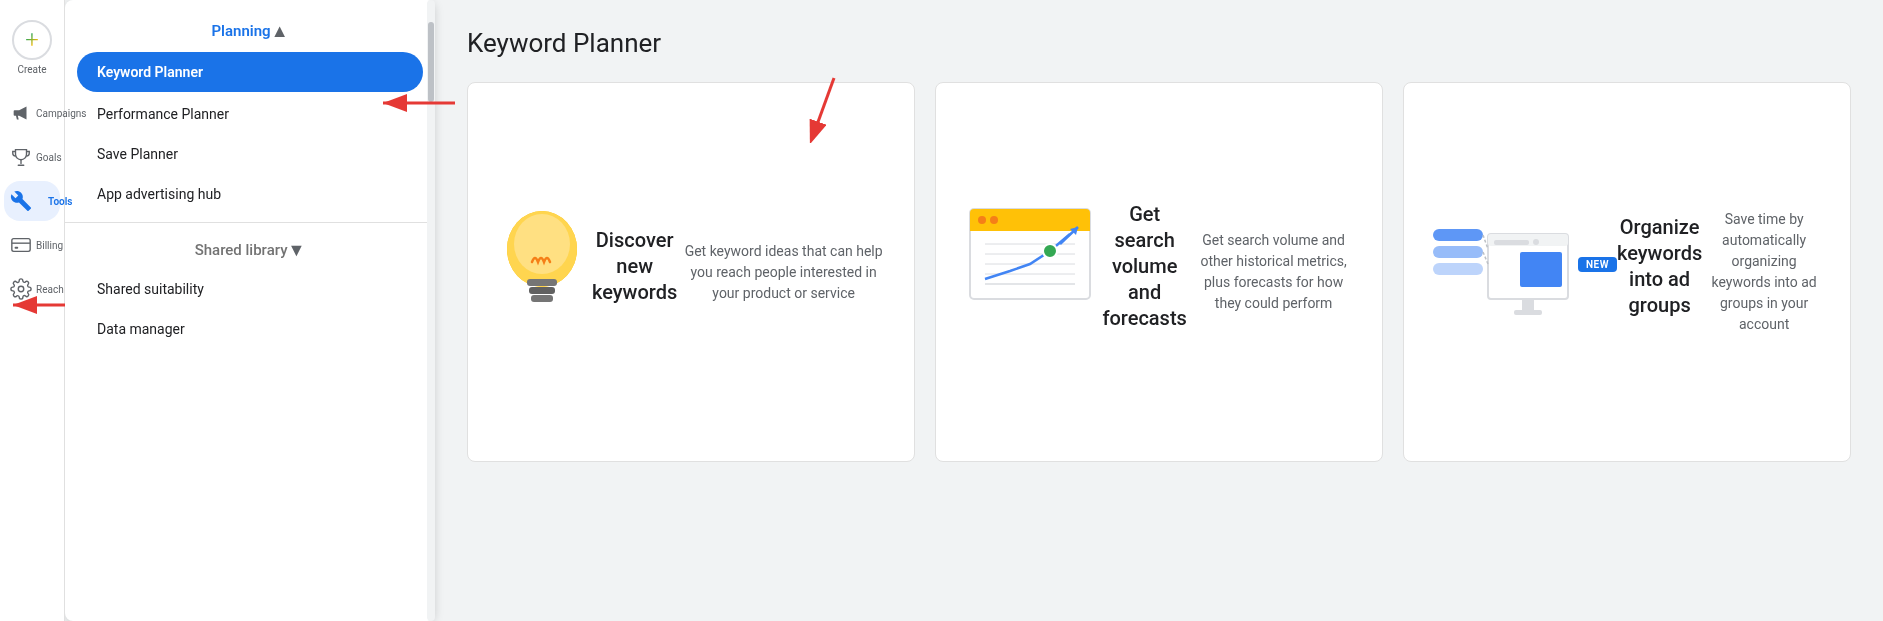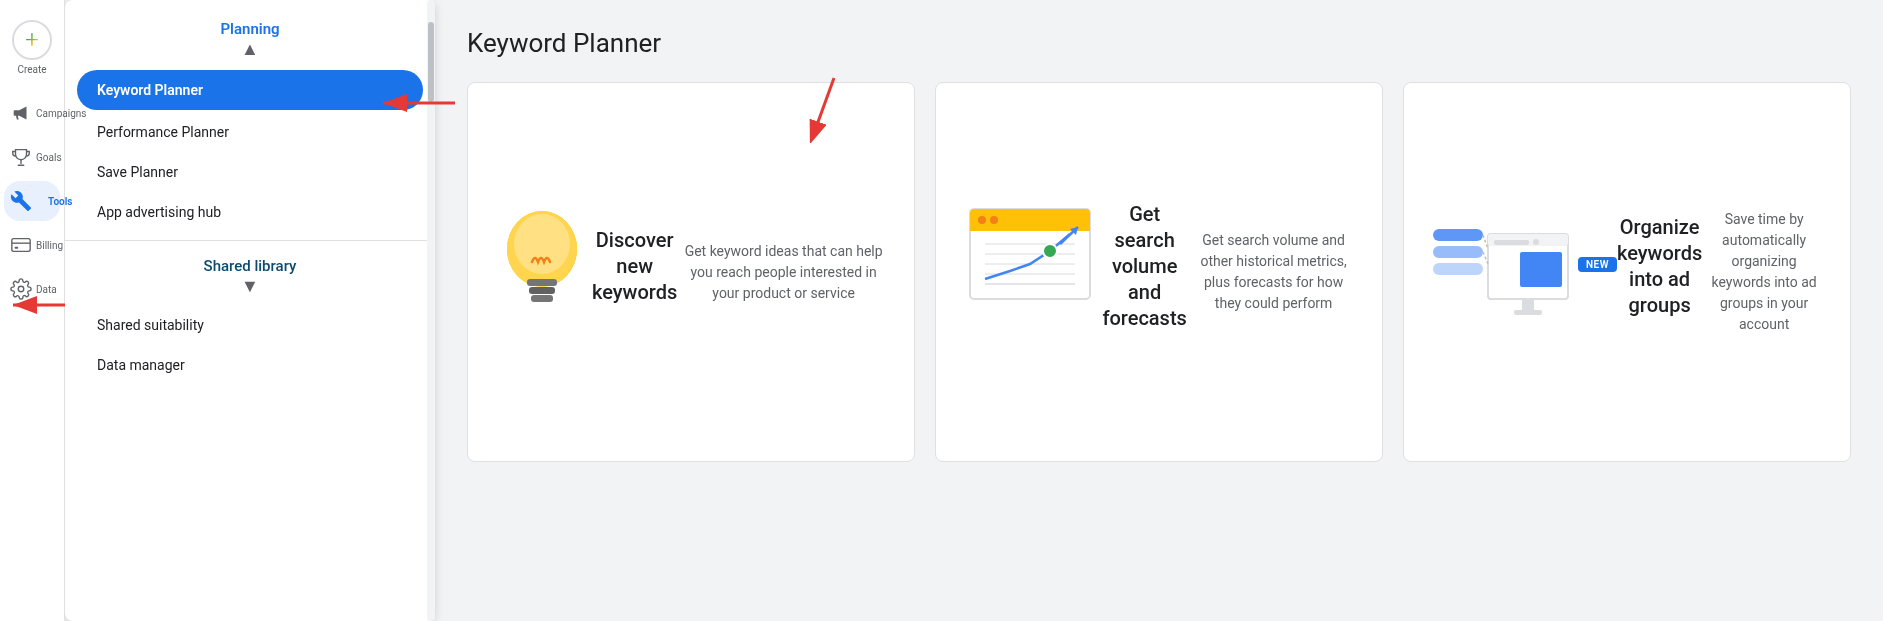--- a/index.html
+++ b/index.html
@@ -92,21 +92,20 @@
       position: relative;
       height: 100%;
       overflow-y: auto;
     }
     .menu-section-header {
       display: flex;
       align-items: center;
       justify-content: center;
       padding: 8px 20px;
       cursor: pointer;
-      flex-direction: column;
     }
     .menu-section-title {
       font-size: 15px;
       font-weight: 600;
       color: #1a73e8;
     }
     .chevron {
       color: #5f6368;
       font-size: 18px;
     }
@@ -278,21 +277,21 @@
       <span class="icon-label">Billing</span>
     </div>
 
     <div class="icon-sidebar-item">
       <div class="icon-svg">
         <svg width="22" height="22" viewBox="0 0 24 24" fill="none">
           <path d="M12 15a3 3 0 1 0 0-6 3 3 0 0 0 0 6z" stroke="#5f6368" stroke-width="1.5"></path>
           <path d="M19.4 15a1.65 1.65 0 0 0 .33 1.82l.06.06a2 2 0 0 1-2.83 2.83l-.06-.06a1.65 1.65 0 0 0-1.82-.33 1.65 1.65 0 0 0-1 1.51V21a2 2 0 0 1-4 0v-.09A1.65 1.65 0 0 0 9 19.4a1.65 1.65 0 0 0-1.82.33l-.06.06a2 2 0 0 1-2.83-2.83l.06-.06A1.65 1.65 0 0 0 4.68 15a1.65 1.65 0 0 0-1.51-1H3a2 2 0 0 1 0-4h.09A1.65 1.65 0 0 0 4.6 9a1.65 1.65 0 0 0-.33-1.82l-.06-.06a2 2 0 0 1 2.83-2.83l.06.06A1.65 1.65 0 0 0 9 4.68a1.65 1.65 0 0 0 1-1.51V3a2 2 0 0 1 4 0v.09a1.65 1.65 0 0 0 1 1.51 1.65 1.65 0 0 0 1.82-.33l.06-.06a2 2 0 0 1 2.83 2.83l-.06.06A1.65 1.65 0 0 0 19.4 9a1.65 1.65 0 0 0 1.51 1H21a2 2 0 0 1 0 4h-.09a1.65 1.65 0 0 0-1.51 1z" stroke="#5f6368" stroke-width="1.5"></path>
         </svg>
       </div>
-      <span class="icon-label">Data</span>
+      <span class="icon-label">Reach</span>
     </div>
   </div>
 
   <div style="position:relative; width:370px; flex-shrink:0;">
     <div class="menu-panel">
 
       <div class="menu-section-header">
         <span class="menu-section-title">Planning</span>
         <span class="chevron">▲</span>
       </div>
@@ -309,21 +308,21 @@
         <span>Save Planner</span>
       </div>
 
       <div class="menu-item">
         <span>App advertising hub</span>
       </div>
 
       <div class="menu-divider"></div>
 
       <div class="menu-section-header">
-        <span class="menu-section-title" style="color:#0c4a6e; font-weight:500;">Shared library</span>
+        <span class="menu-section-title" style="color:#737373; font-weight:500;">Shared library</span>
         <span class="chevron">▼</span>
       </div>
 
       <div class="menu-item">
         <span>Shared suitability</span>
       </div>
 
       <div class="menu-item">
         <span>Data manager</span>
       </div>

